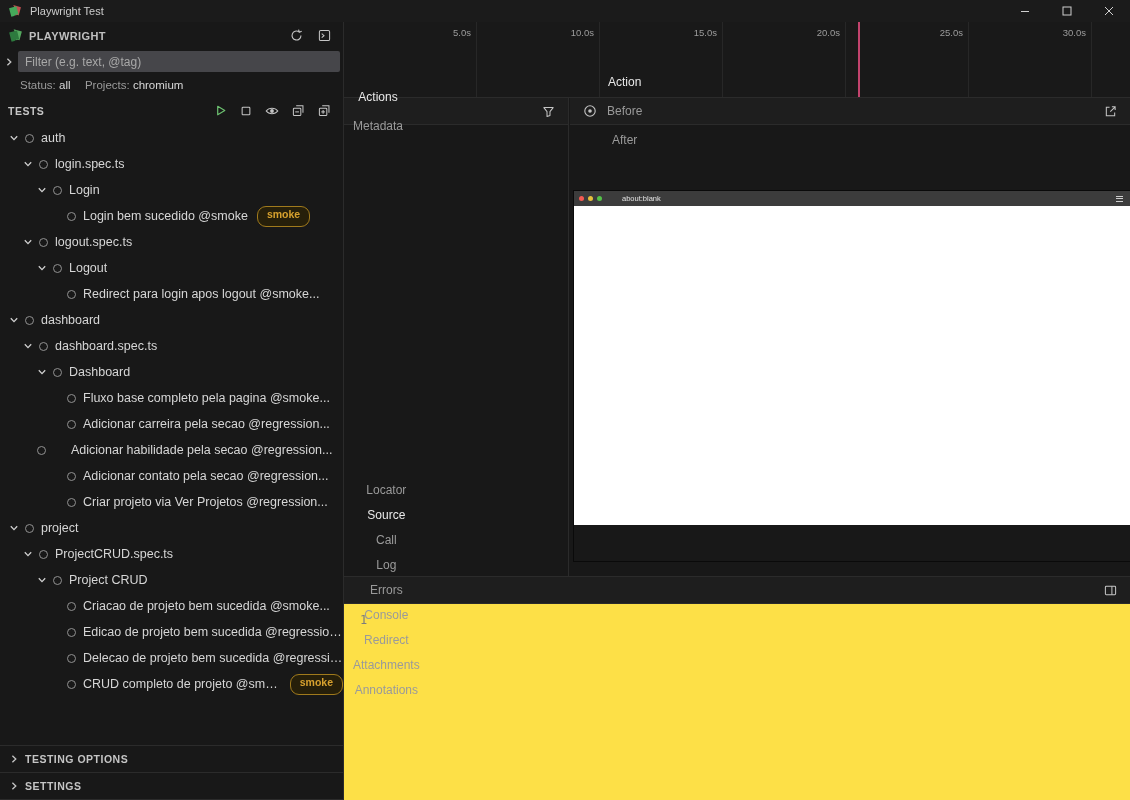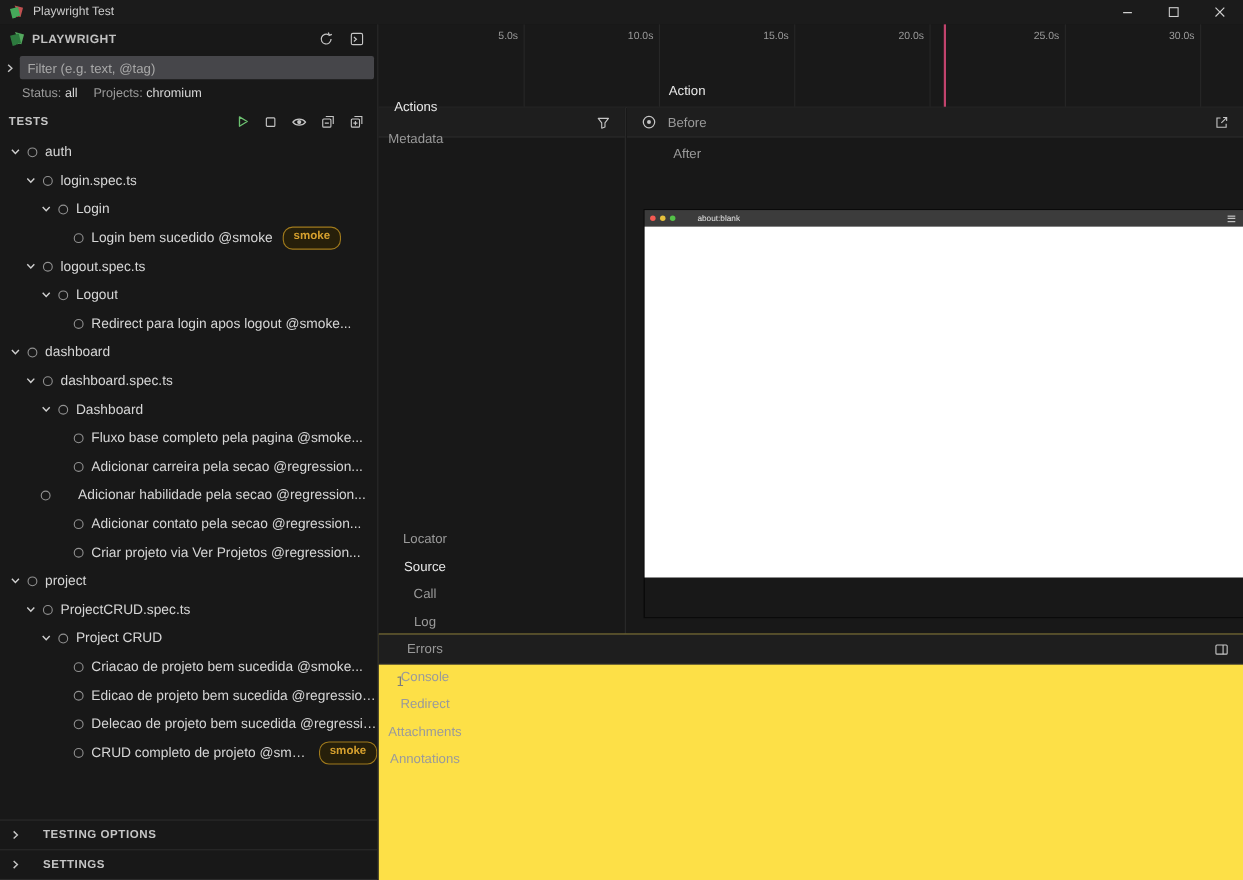--- a/index.html
+++ b/index.html
@@ -36,42 +36,42 @@
   .tests-row { height:25px; display:flex; align-items:center; padding:0 8px; gap:4px; flex:none; }
   .tests-label { font-size:10.5px; font-weight:700; color:#c5c5c5; letter-spacing:.5px; flex:1; }
 
   .tree { flex:1; overflow:hidden; padding-top:2px; }
   .tree-row { height:26px; display:flex; align-items:center; font-size:12.5px; color:#d6d6d6; cursor:pointer; white-space:nowrap; }
   .twisty { width:15px; display:flex; justify-content:center; color:#cfcfcf; flex:none; }
   .test-circle { width:9px; height:9px; border:1px solid #919191; border-radius:50%; margin:0 7px 0 4px; flex:none; }
   .tree-label { overflow:hidden; text-overflow:ellipsis; }
   .tag-badge { margin-left:9px; font-size:10.5px; font-weight:700; color:#d7a12e; border:1px solid #a07a1c; background:#261f0a; padding:1px 9px 6px; border-radius:9px; flex:none; }
 
-  .footer-row { height:27px; display:flex; align-items:center; gap:20px; padding:0 9px; border-top:1px solid #2b2b2b; font-size:10.5px; font-weight:700; color:#c5c5c5; letter-spacing:.5px; flex:none; cursor:pointer; }
+  .footer-row { height:27px; display:flex; align-items:center; gap:6px; padding:0 9px; border-top:1px solid #2b2b2b; font-size:10.5px; font-weight:700; color:#c5c5c5; letter-spacing:.5px; flex:none; cursor:pointer; }
   .sb-footer { margin-top:auto; border-bottom:1px solid #2b2b2b; }
 
   
   .timeline { position:absolute; left:344px; top:22px; right:0; height:76px; border-bottom:1px solid #2b2b2b; background:#191919; }
   .tick-line { position:absolute; top:0; bottom:0; width:1px; background:#272727; }
   .tick-label { position:absolute; top:5px; font-size:9.5px; color:#9c9c9c; transform:translateX(-100%); padding-right:5px; white-space:nowrap; }
   .time-marker { position:absolute; top:0; bottom:0; width:2px; background:#c2436d; }
 
   
   .tabbar { height:27px; display:flex; align-items:center; border-bottom:1px solid #2b2b2b; padding:0 9px; background:#1e1e1e; }
   .tabs { display:flex; align-items:center; gap:15px;flex-direction:column; }
   .tabs.tight { gap:11px; }
   .tab { font-size:12px; color:#9a9a9a; cursor:pointer; white-space:nowrap; }
   .tab.selected { color:#e8e8e8; }
   .spacer { flex:1; }
 
   .actions-pane { position:absolute; left:344px; top:98px; width:225px; height:478px; border-right:1px solid #2b2b2b; background:#181818; }
   .snapshot-pane { position:absolute; left:570px; top:98px; right:0; height:478px; background:#181818; }
   .snapshot-body { position:relative; height:451px; overflow:hidden; }
 
-  .browser-shot { position:absolute; left:16px; top:66px; right:0; height:370px; box-shadow:0 0 0 1px #0a0a0a; }
+  .browser-shot { position:absolute; left:4px; top:66px; right:0; height:370px; box-shadow:0 0 0 1px #0a0a0a; }
   .browser-chrome { height:15px; background:#3c3c3c; display:flex; align-items:center; padding:0 5px; }
   .dot { width:5px; height:5px; border-radius:50%; margin-right:4px; flex:none; }
   .dot.red{background:#f45a52;} .dot.yellow{background:#e5c03c;} .dot.green{background:#54c248;}
   .browser-tab-title { font-size:7.5px; color:#e2e2e2; margin-left:16px; }
   .burger { margin-left:auto; display:flex; flex-direction:column; gap:1.5px; margin-right:2px; }
   .burger i { display:block; width:7px; height:1px; background:#cfcfcf; }
   .browser-page { height:319px; background:#ffffff; }
 
   
   .bottom-panel { position:absolute; left:344px; top:576px; right:0; bottom:0; border-top:1px solid #2b2b2b; background:#fde047; }

